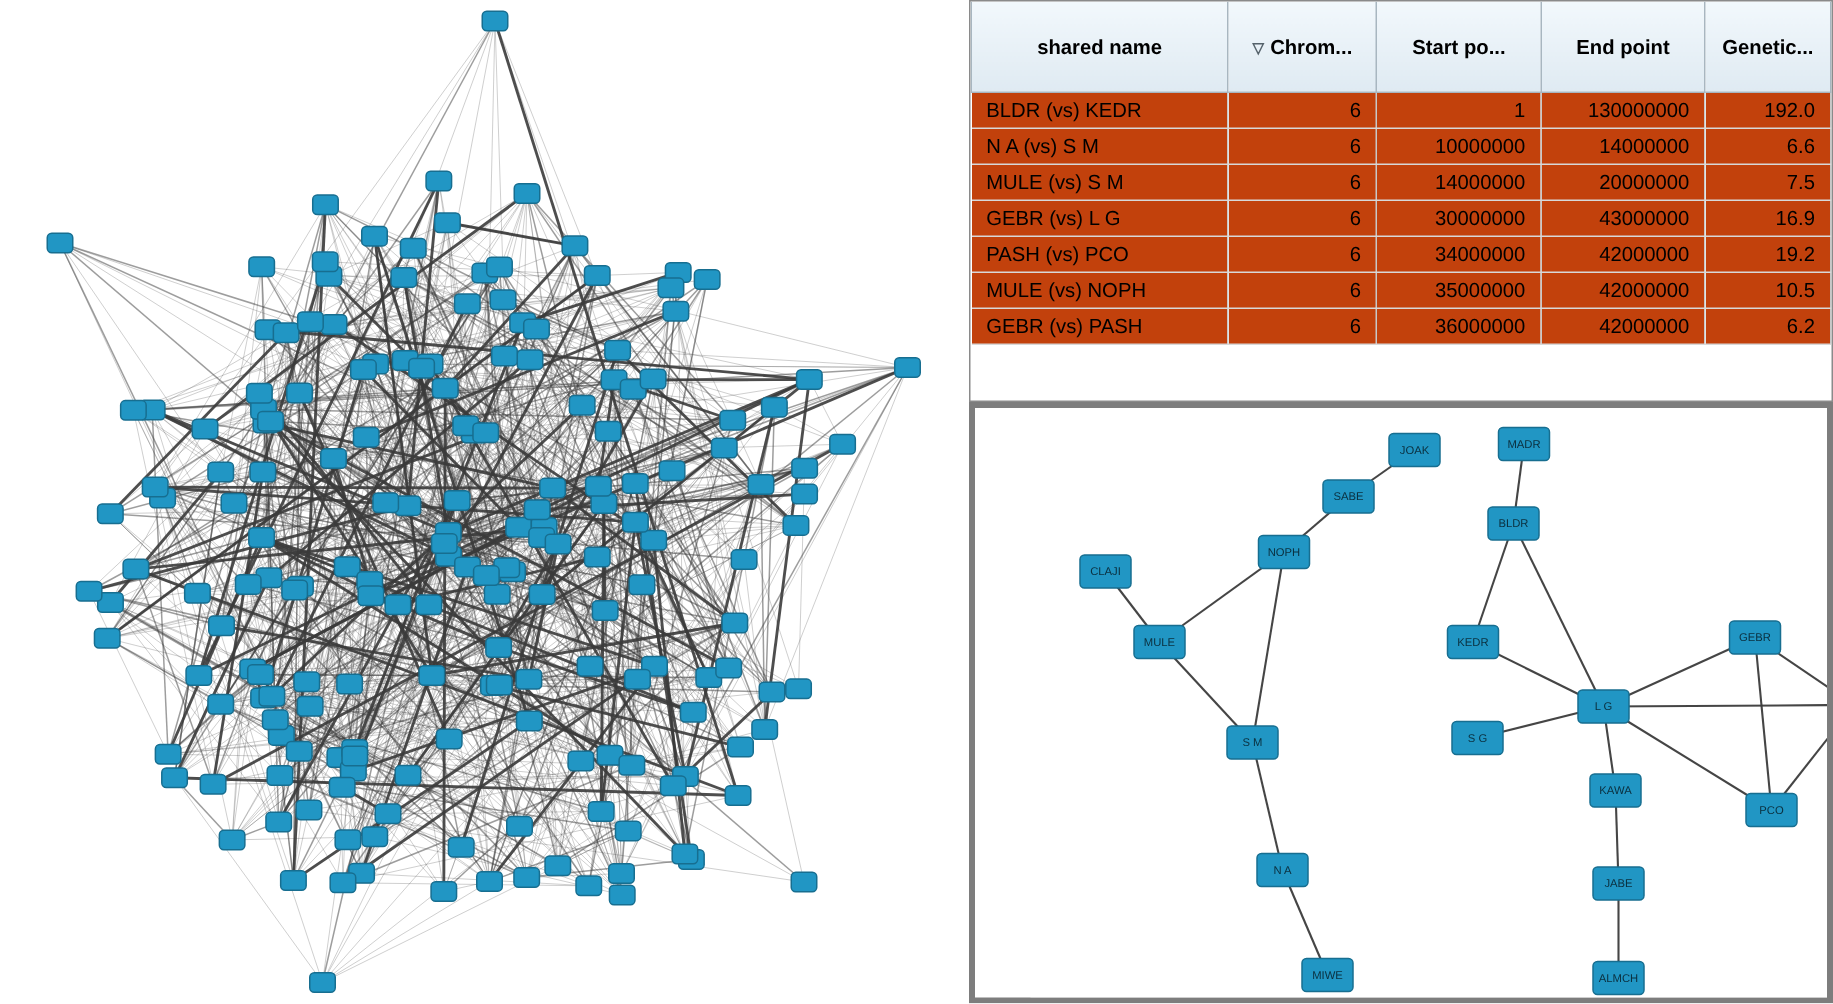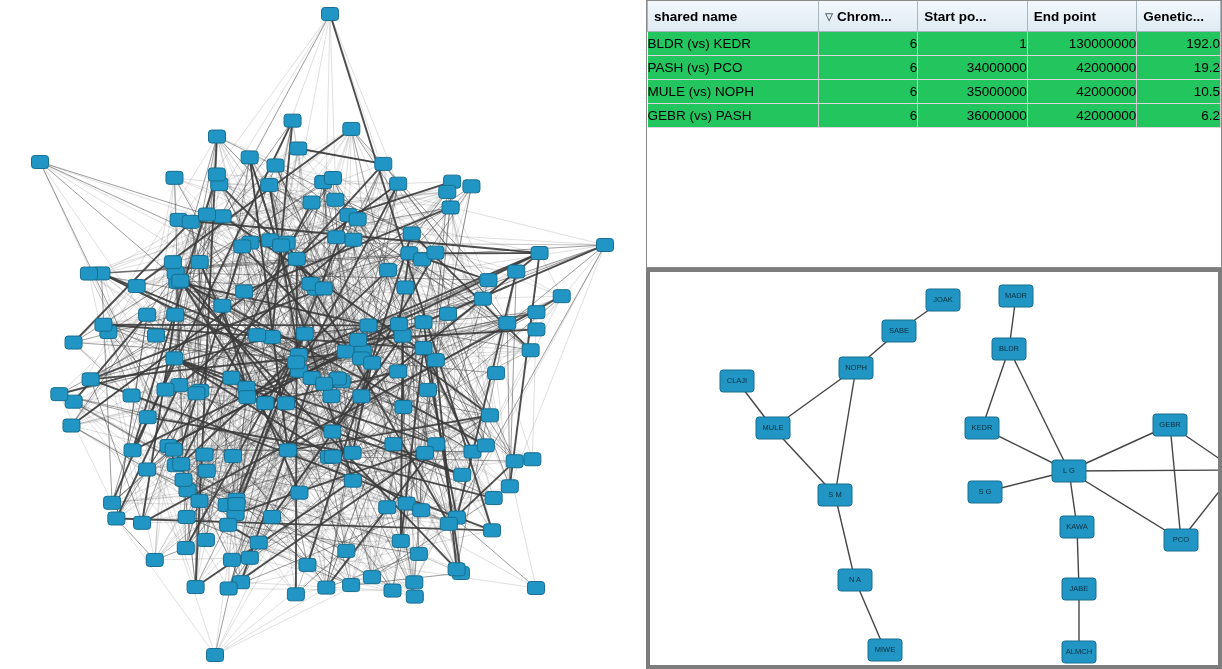--- a/index.html
+++ b/index.html
@@ -49,33 +49,33 @@
     color: #000000;
     table-layout: fixed;
   }
   table.data-table th {
     background: linear-gradient(to bottom, #f2f8fc 0%, #dfeaf2 100%);
     border: 1px solid #a8b6c0;
     border-top: none;
     font-weight: bold;
     font-size: 13.5px;
     height: 22px;
-    padding: 4px 6px;
-    text-align: left;
+    padding: 19px 6px;
+    text-align: center;
     white-space: nowrap;
     overflow: hidden;
   }
   table.data-table td {
     border-right: 1px solid #c8c8c8;
     border-bottom: 1px solid #d8d8d8;
     height: 21px;
-    padding: 1px 0;
+    padding: 1px 10px;
     white-space: nowrap;
     overflow: hidden;
-    background: #22c55e;
+    background: #c2410c;
   }
   td.num { text-align: right; }
   td.txt { text-align: left; }
   .filter-glyph {
     display: inline-block;
     font-size: 10px;
     color: #55626b;
     margin-right: 4px;
     transform: translateY(-1px);
   }
@@ -1794,20 +1794,41 @@
       </thead>
       <tbody id="table-body">
           <tr>
             <td class="txt">BLDR (vs) KEDR</td>
             <td class="num">6</td>
             <td class="num">1</td>
             <td class="num">130000000</td>
             <td class="num">192.0</td>
           </tr>
           <tr>
+            <td class="txt">N A (vs) S M</td>
+            <td class="num">6</td>
+            <td class="num">10000000</td>
+            <td class="num">14000000</td>
+            <td class="num">6.6</td>
+          </tr>
+          <tr>
+            <td class="txt">MULE (vs) S M</td>
+            <td class="num">6</td>
+            <td class="num">14000000</td>
+            <td class="num">20000000</td>
+            <td class="num">7.5</td>
+          </tr>
+          <tr>
+            <td class="txt">GEBR (vs) L G</td>
+            <td class="num">6</td>
+            <td class="num">30000000</td>
+            <td class="num">43000000</td>
+            <td class="num">16.9</td>
+          </tr>
+          <tr>
             <td class="txt">PASH (vs) PCO</td>
             <td class="num">6</td>
             <td class="num">34000000</td>
             <td class="num">42000000</td>
             <td class="num">19.2</td>
           </tr>
           <tr>
             <td class="txt">MULE (vs) NOPH</td>
             <td class="num">6</td>
             <td class="num">35000000</td>

